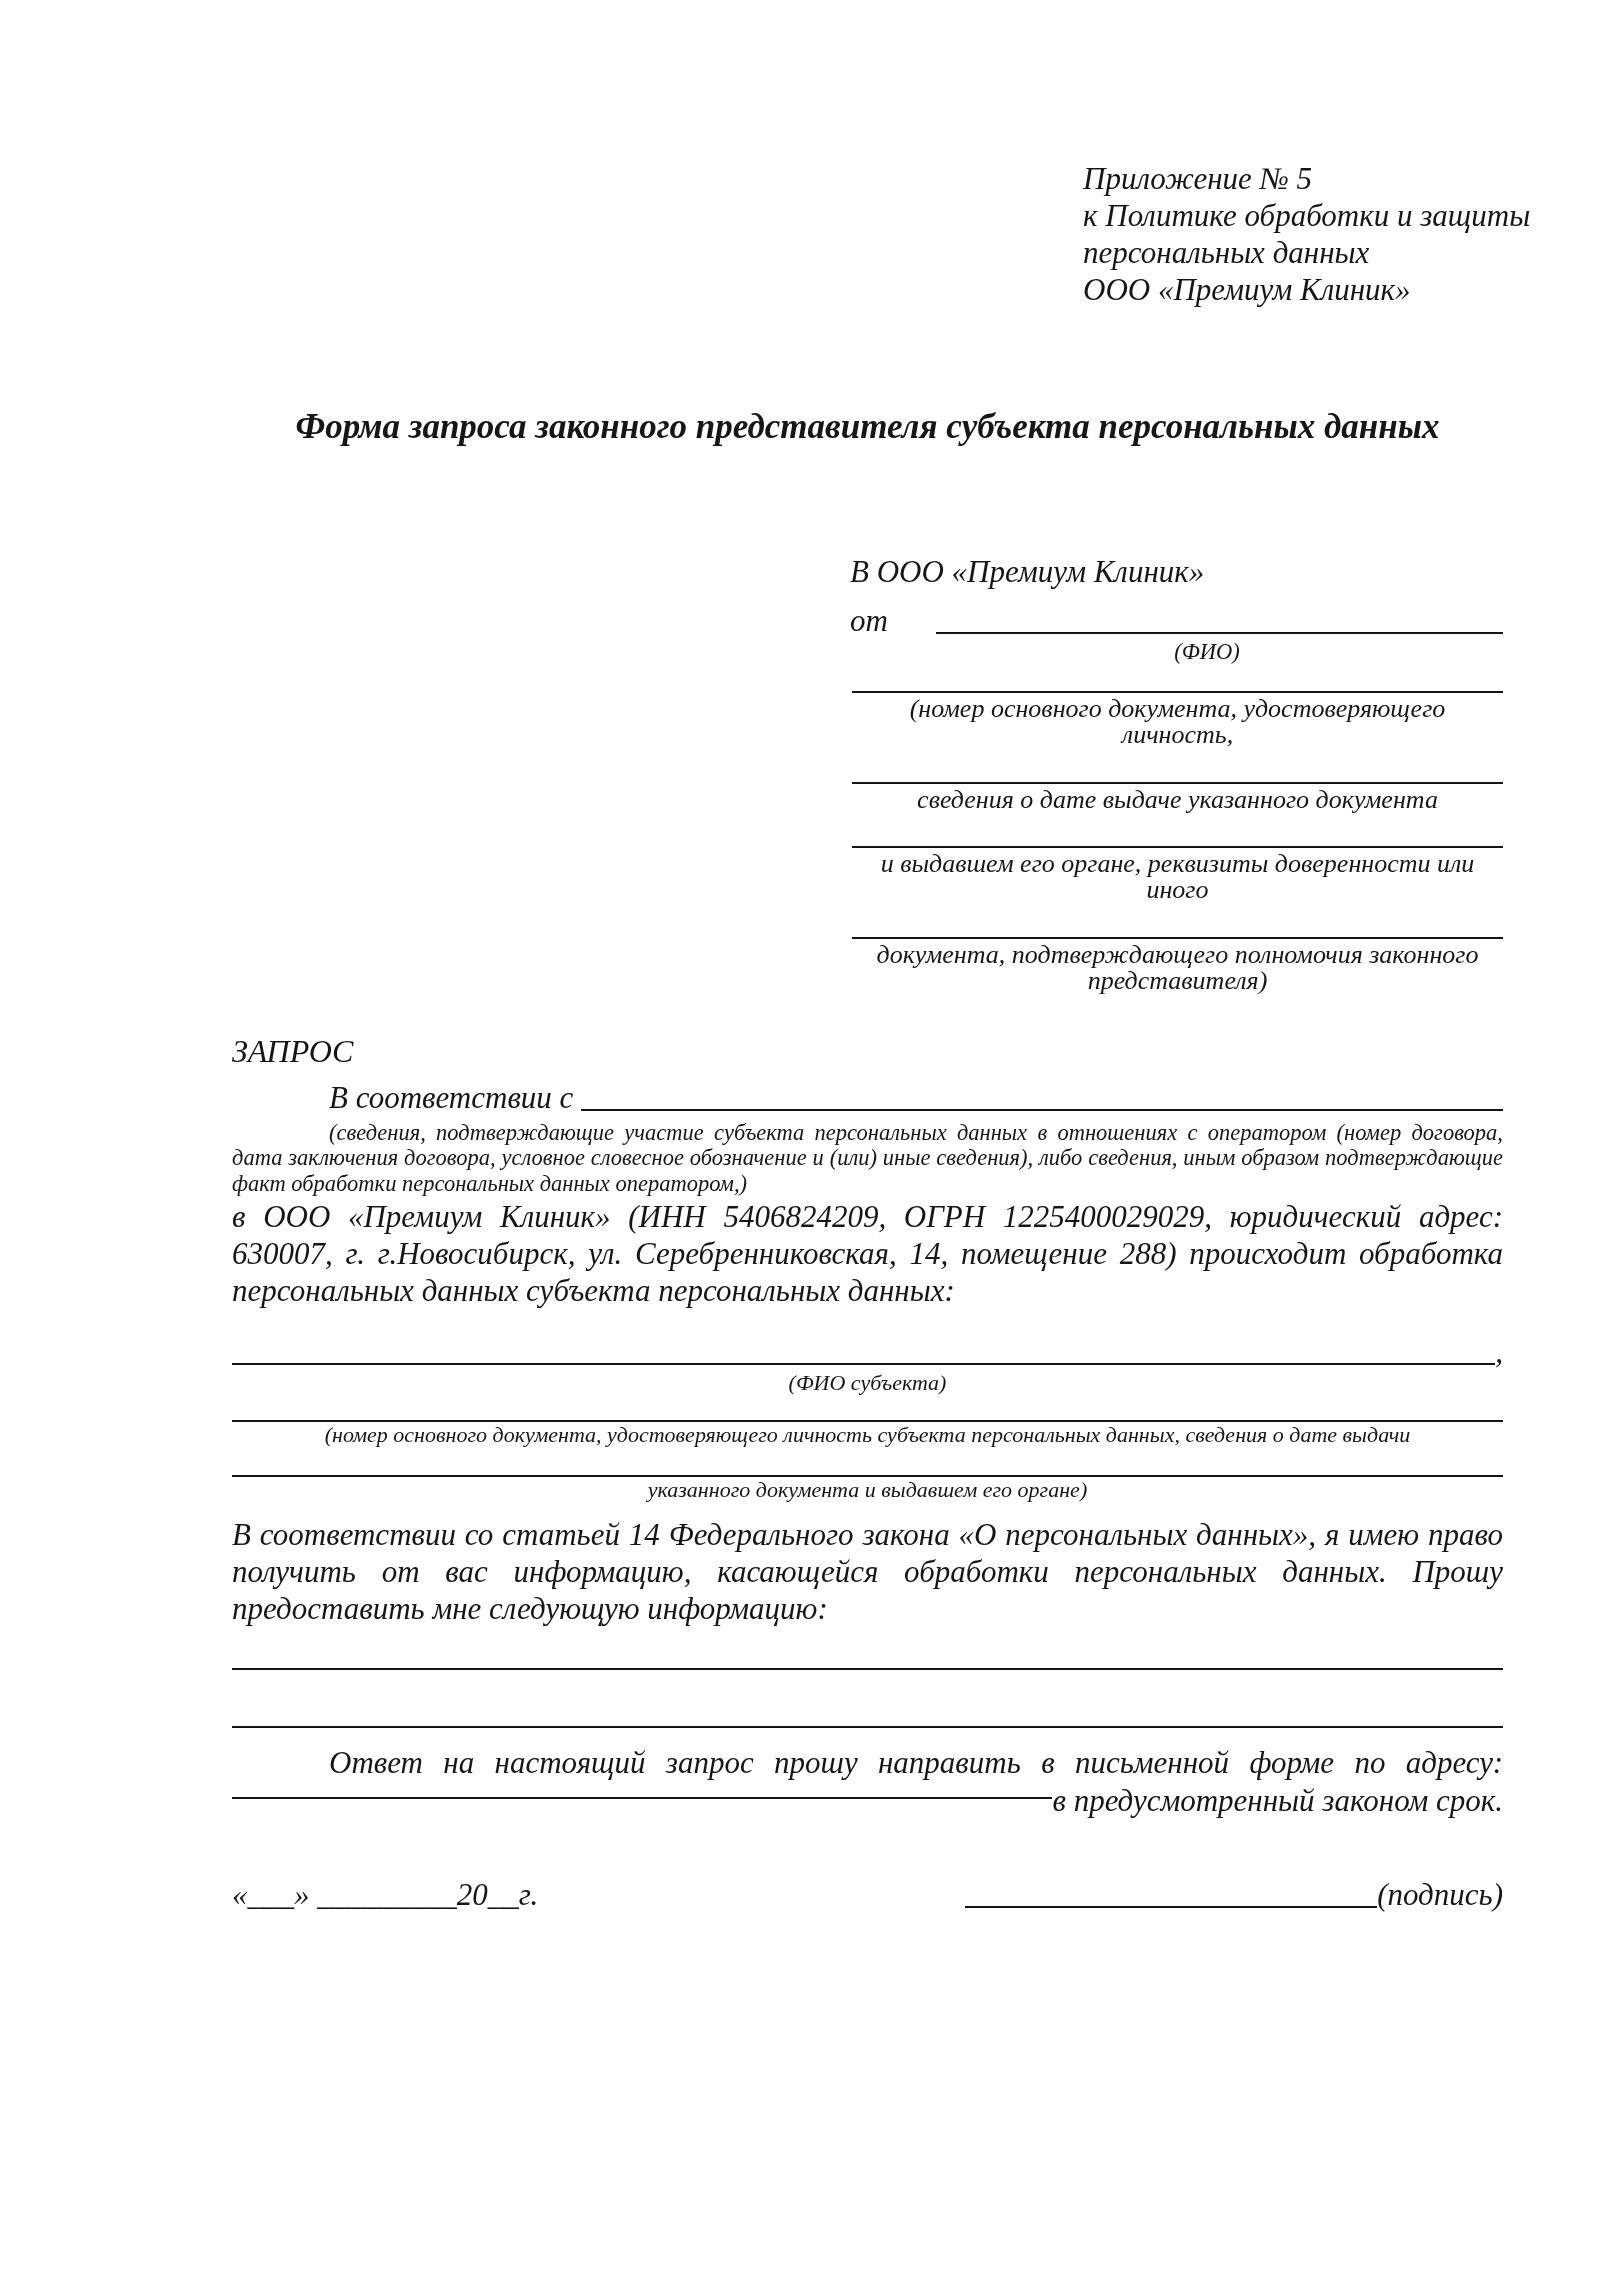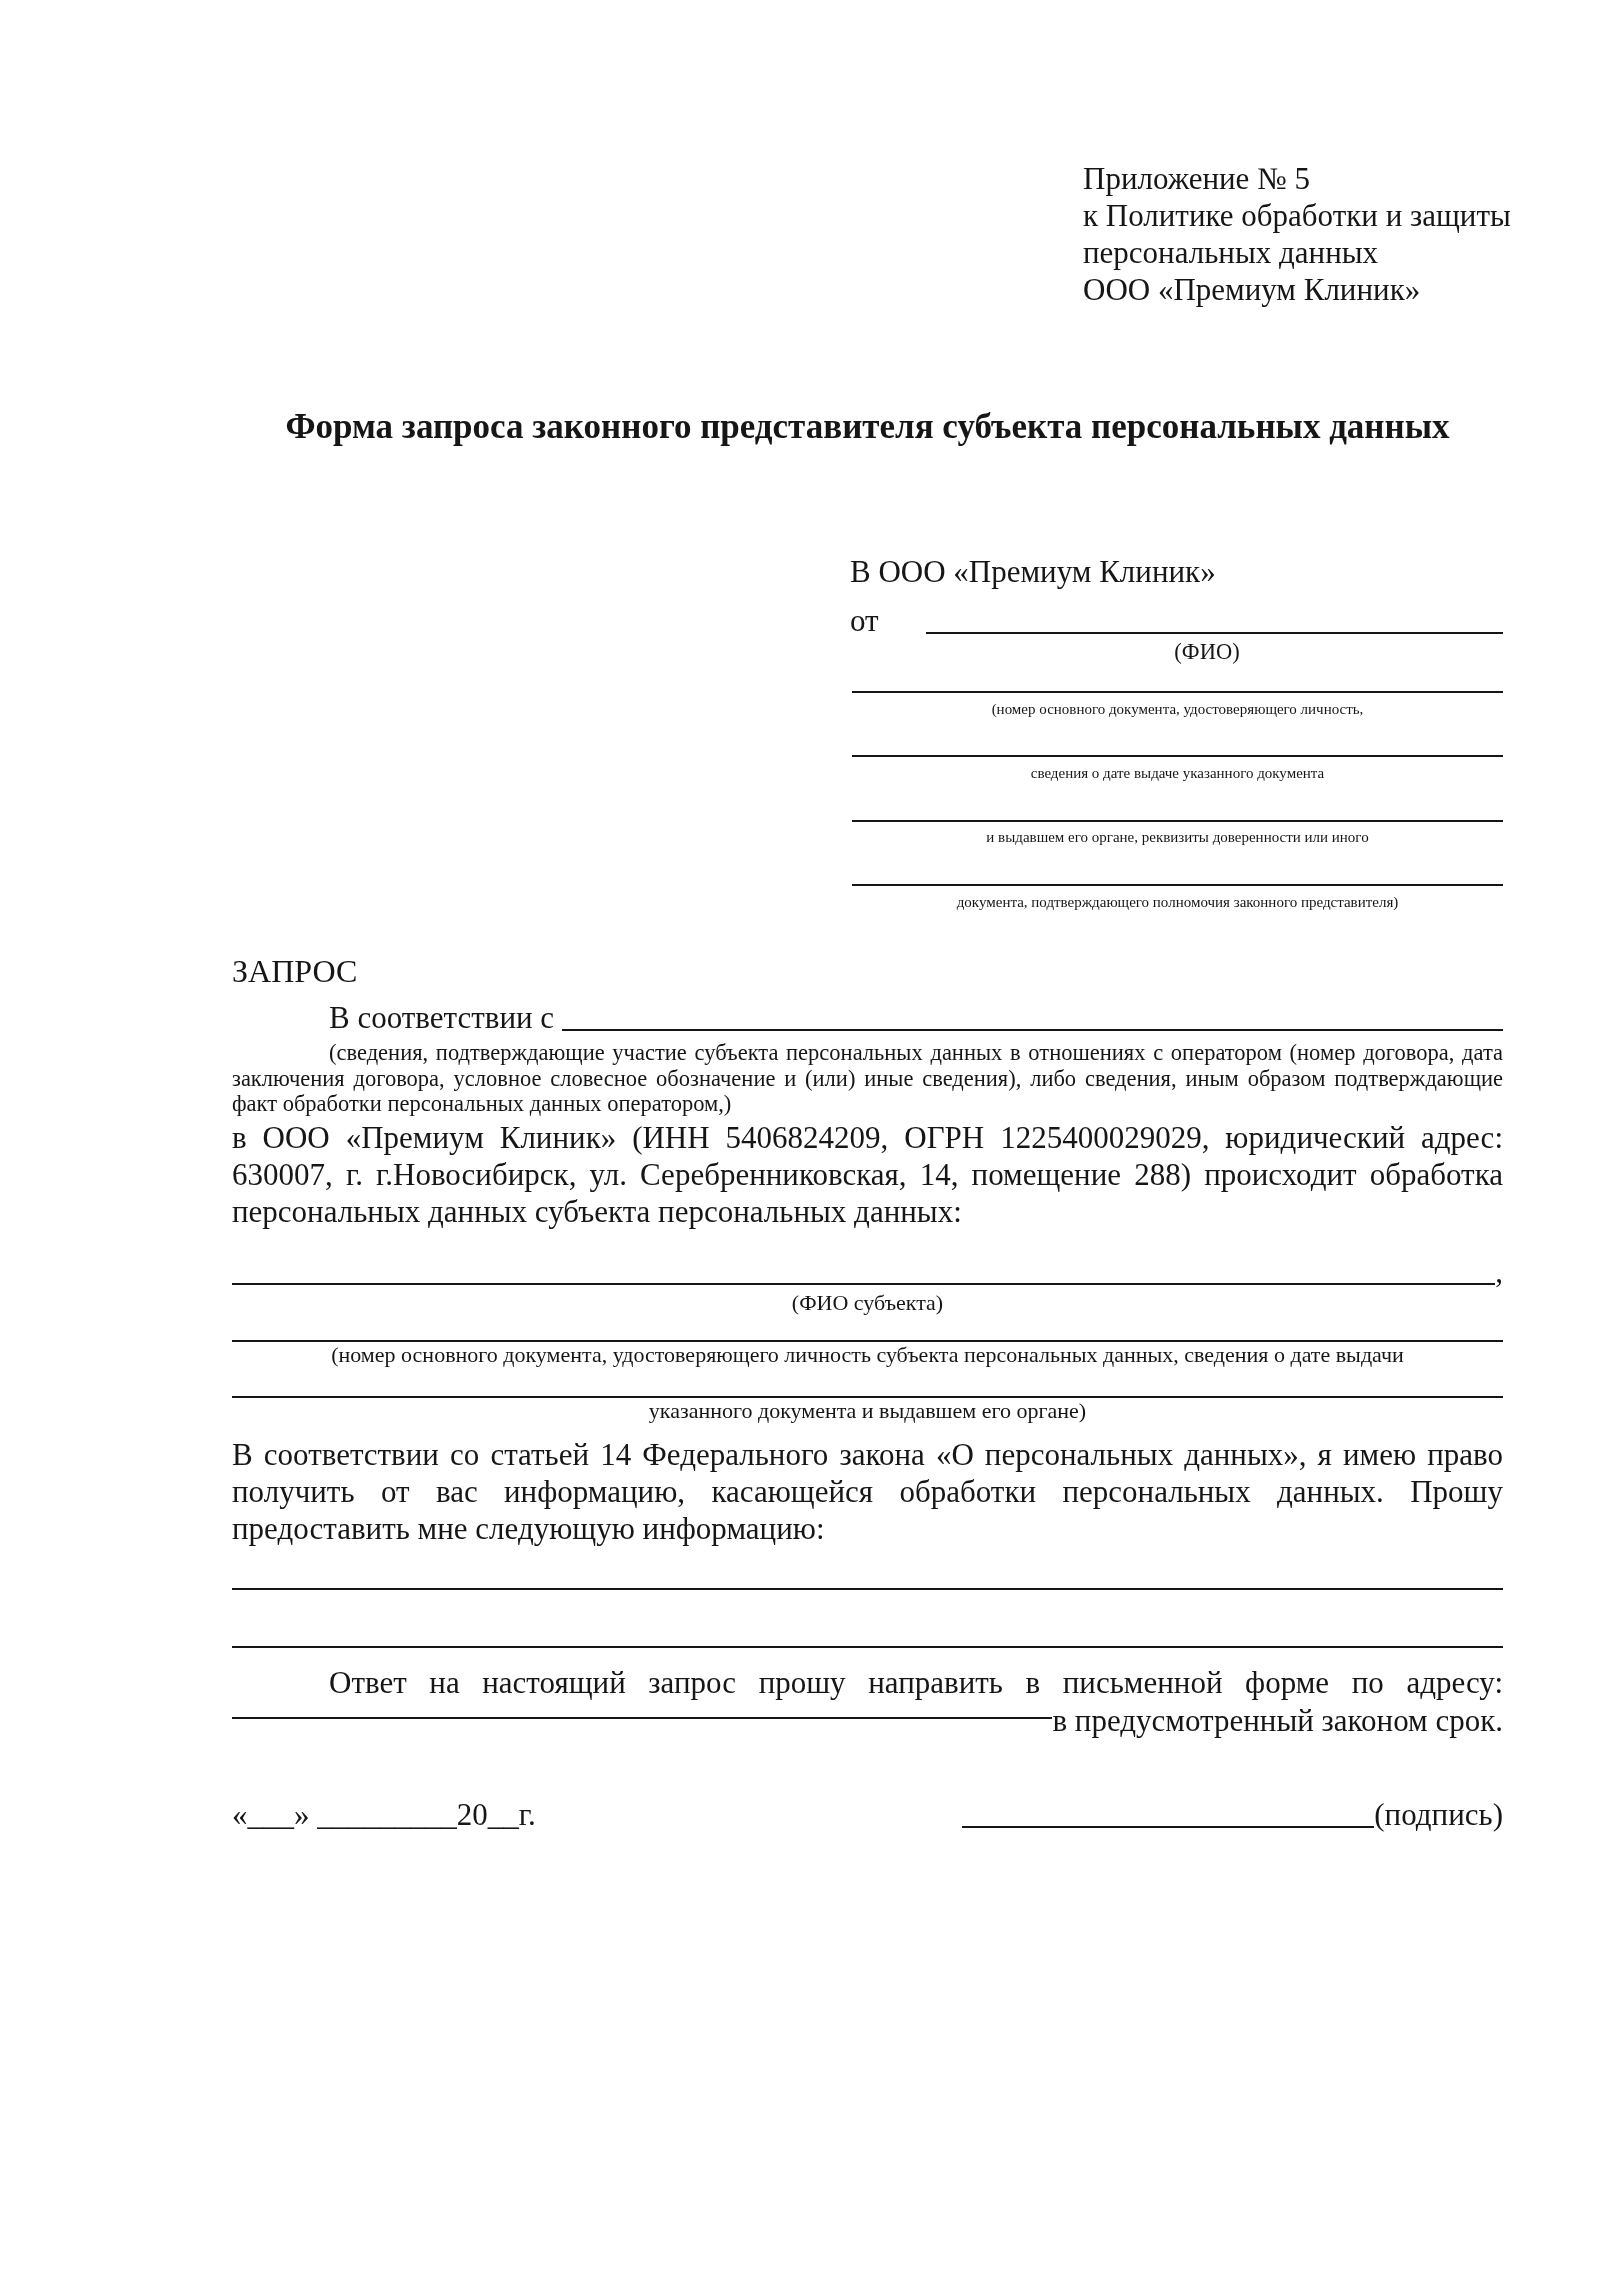--- a/index.html
+++ b/index.html
@@ -6,40 +6,40 @@
   .sheet{
     position:relative;
     width:1621px;height:2293px;
     background:#ffffff;
     color:#161616;
     font-family:"Liberation Serif","DejaVu Serif",serif;
     font-size:31px;line-height:37px;
     overflow:hidden;
     margin:0 auto;
   }
-  .content{padding:160px 118px 0 232px;}
+  .content{padding:160px 118px 0 232px;font-style:italic;}
 
   
   .header-block{margin-left:851px;white-space:nowrap;}
   .header-block div{line-height:37px;}
 
   
   .title{margin-top:95px;text-align:center;font-weight:bold;font-size:35px;line-height:47px;}
 
   
   .addr{margin-left:618px;margin-top:103px;}
   .from-row{display:flex;align-items:flex-end;margin-top:11.8px;gap:40px;}
   .from-label{white-space:pre;}
   .fill{flex:1;border-bottom:2.9px solid #161616;margin-bottom:4.9px;margin-left:7.8px;}
   .fio-cap{font-size:22.5px;line-height:26.5px;text-align:center;margin-left:61px;}
 
   .fields{margin-left:620px;margin-top:25.5px;}
   .field{margin-bottom:33px;}
   .field-line{border-top:2.9px solid #161616;height:0;}
-  .field-cap{font-size:15px;line-height:26.5px;text-align:center;padding-top:2.9px;}
+  .field-cap{font-size:26px;line-height:26.5px;text-align:center;padding-top:2.9px;}
 
   
   .zapros{margin-top:37px;font-size:32px;line-height:39px;}
   .opening-row{display:flex;align-items:flex-end;margin-top:7.8px;}
   .opening-text{white-space:pre;padding-left:97px;text-align:center;}
   .small-cap-par{font-size:22.5px;line-height:25.5px;text-align:justify;text-indent:97px;margin-top:3.9px;}
   .par{text-align:justify;}
   .op-par{margin-top:2px;}
 
   .subject-row{display:flex;align-items:flex-end;margin-top:23.5px;}

